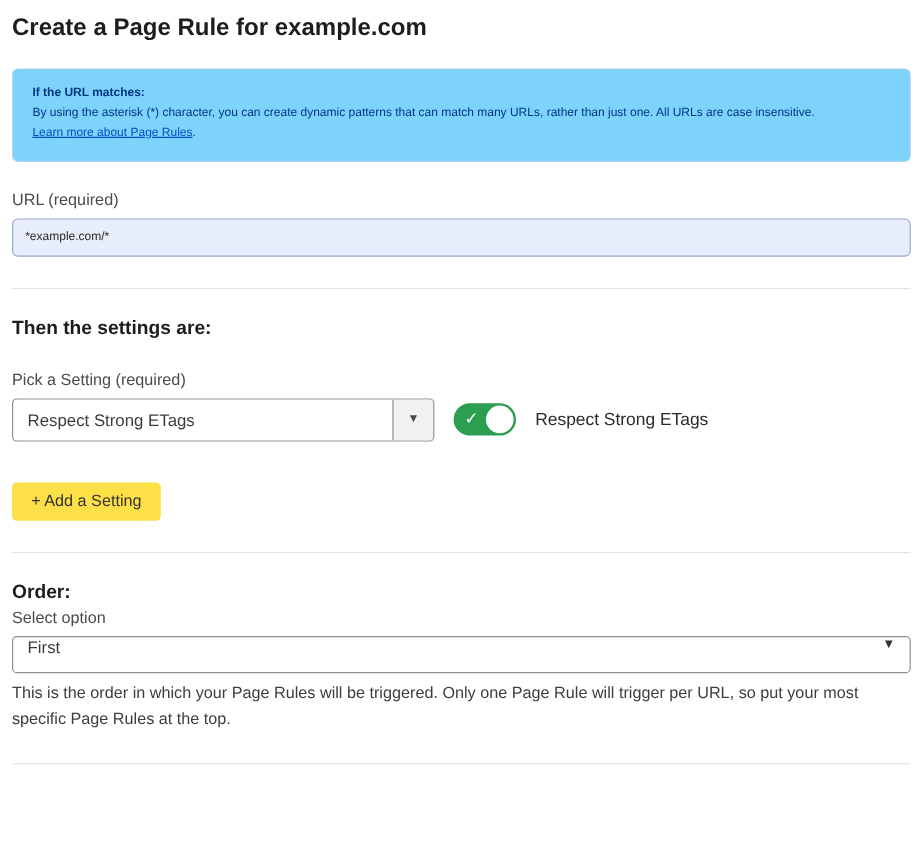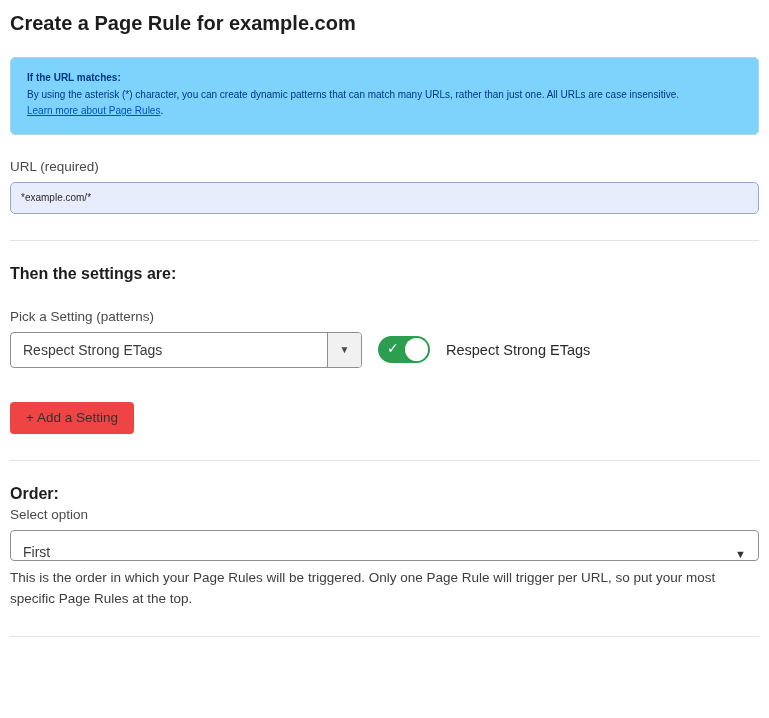--- a/index.html
+++ b/index.html
@@ -144,36 +144,36 @@
     justify-content: center;
     border: none;
     border-radius: 4px;
     font-size: 13.5px;
     font-family: "Liberation Sans", sans-serif;
     cursor: pointer;
     padding: 0 16px;
     height: 33px;
   }
   .btn-gray {
-    background: #ef4444;
+    background: #fde047;
     color: #333333;
   }
   .add-setting-btn {
     margin-top: 34px;
     height: 32px;
   }
   
   .order-select {
     width: 100%;
     height: 31px;
     border: 1px solid #8f8f8f;
     border-radius: 4px;
     background: #ffffff;
     display: flex;
-    align-items: flex-end;
+    align-items: flex-start;
     padding: 0 12px;
     font-size: 14px;
     color: #3b3b3b;
     cursor: pointer;
     position: relative;
   }
   .order-select .chevron {
     position: absolute;
     right: 12px;
     font-size: 11px;
@@ -200,21 +200,21 @@
     <a class="info-link">Learn more about Page Rules</a><span>.</span>
   </div>
 
   <div class="field-label">URL (required)</div>
   <input class="url-input" type="text" value="*example.com/*" style="">
 
   <hr class="divider">
 
   <h2 class="section-heading">Then the settings are:</h2>
 
-  <div class="field-label">Pick a Setting (patterns)</div>
+  <div class="field-label">Pick a Setting (required)</div>
 
   <div class="setting-row">
     <div class="setting-select">
       <div class="select-value">Respect Strong ETags</div>
       <div class="select-arrow-box">▼</div>
     </div>
     <div class="toggle">
       <span class="check">✓</span>
       <span class="knob"></span>
     </div>

